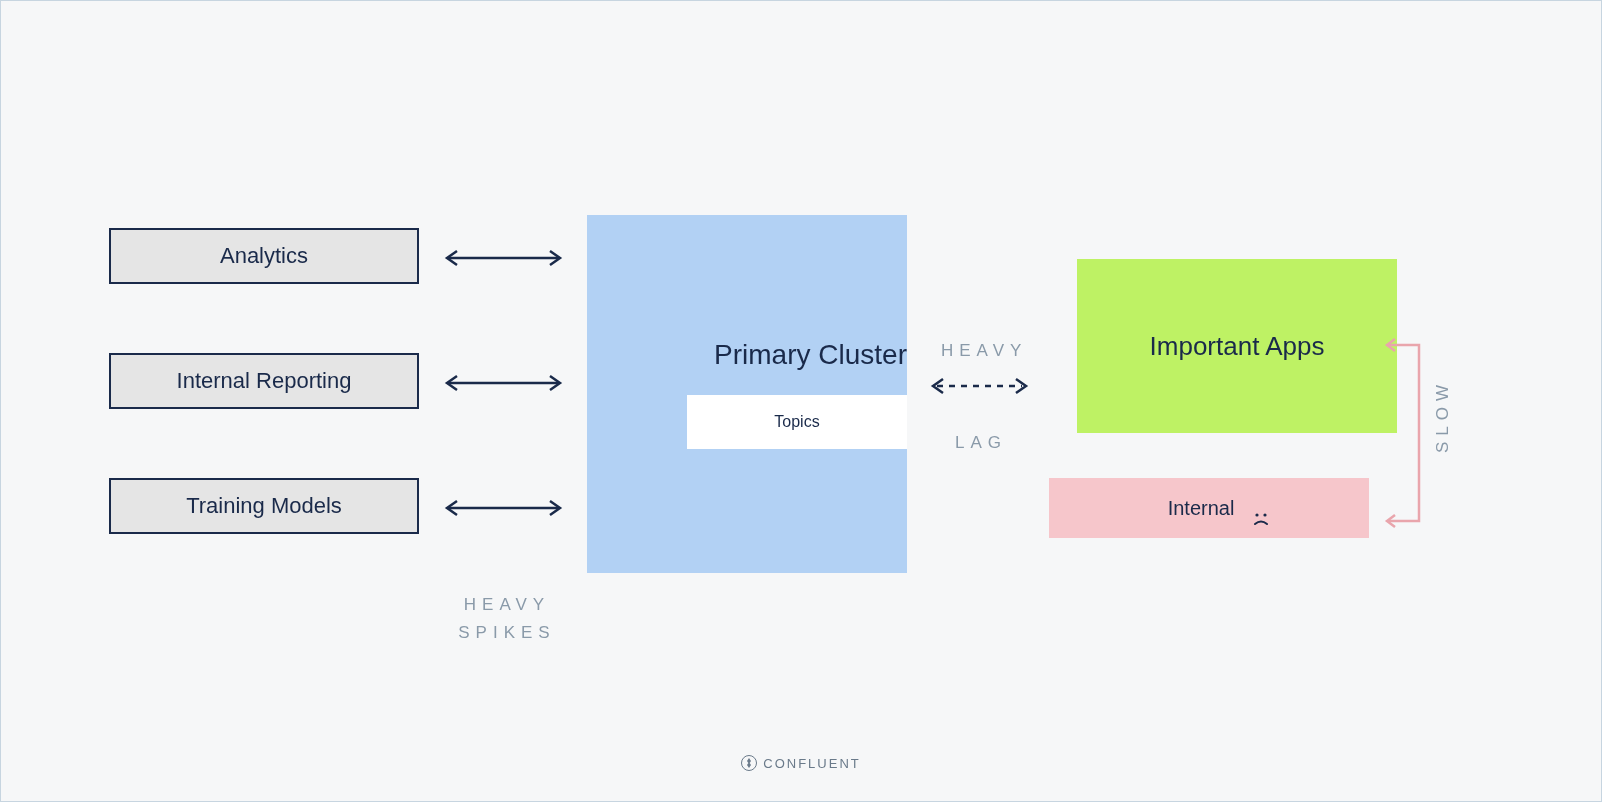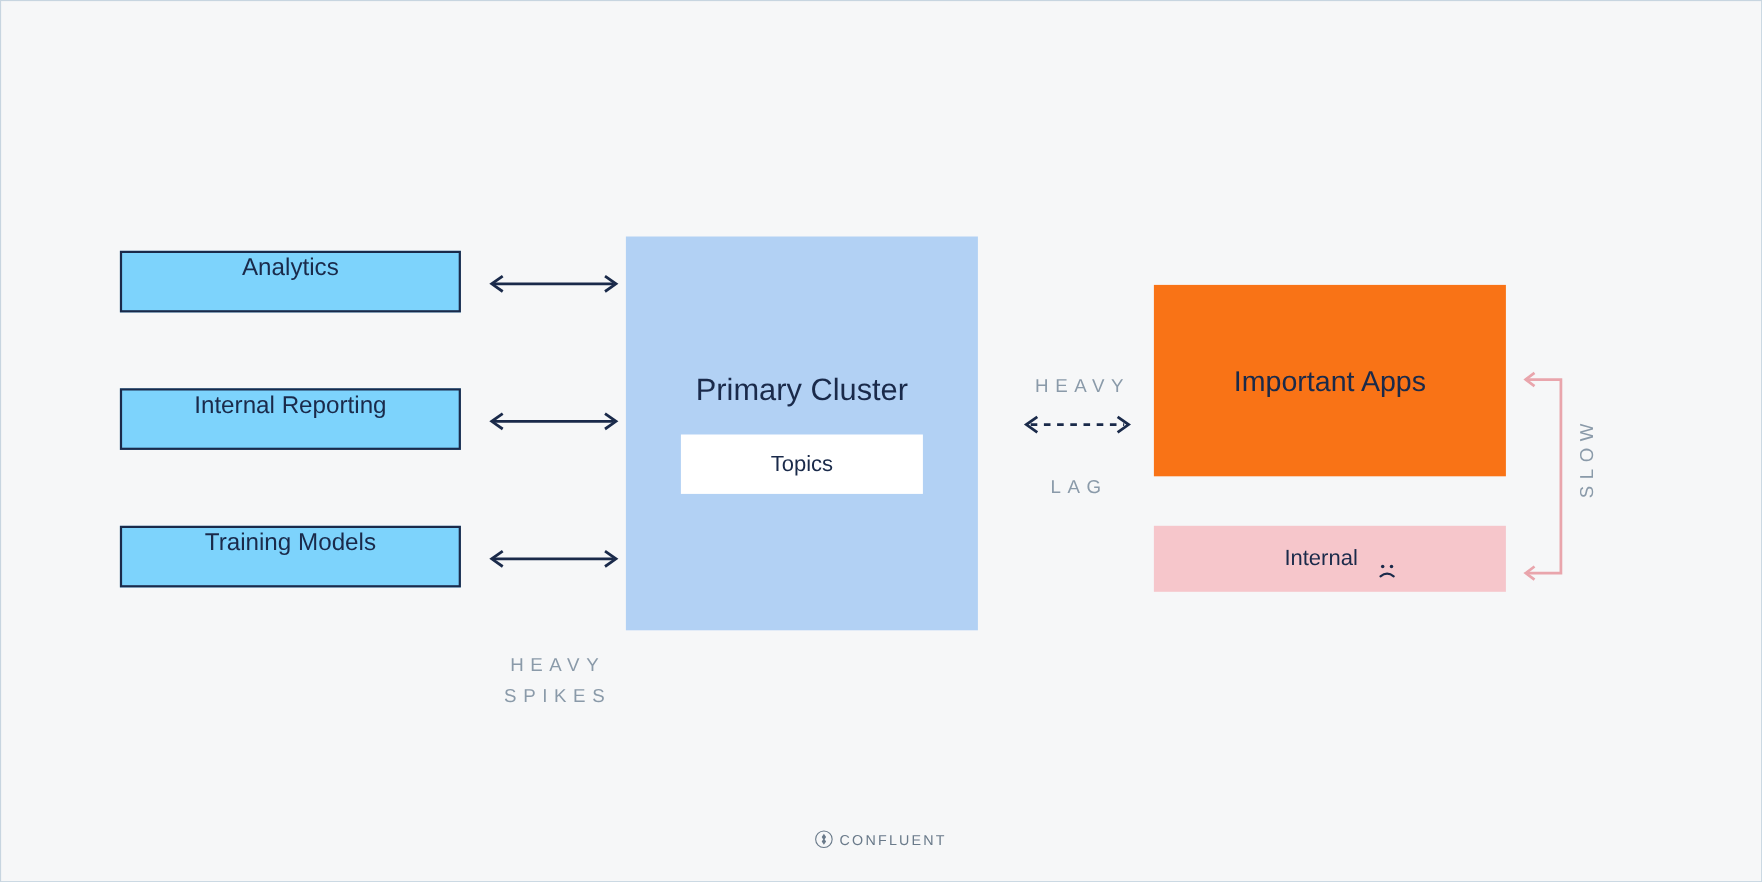--- a/index.html
+++ b/index.html
@@ -14,63 +14,64 @@
     }
     .canvas {
       position: absolute;
       inset: 0;
     }
     .left-box {
       position: absolute;
       width: 310px;
       height: 56px;
       border: 2.5px solid #1a2a4a;
-      background: #7dd3fc;
-      display: flex;
+      background: #e5e5e5;
+      display: flex;
+      align-items: center;
       justify-content: center;
       font-size: 22px;
       color: #1a2a4a;
       font-weight: 500;
     }
     .cluster {
       position: absolute;
-      left: 568px;
+      left: 586px;
       top: 214px;
       width: 320px;
       height: 358px;
       background: #b2d1f4;
       display: flex;
       flex-direction: column;
-      align-items: center;
+      align-items: flex-end;
       padding-top: 124px;
     }
     .cluster-title {
       font-size: 28px;
       color: #1a2a4a;
       font-weight: 500;
       margin-bottom: 24px;
     }
     .topics-box {
       background: #fff;
       width: 220px;
       height: 54px;
       display: flex;
       align-items: center;
       justify-content: center;
-      font-size: 20px;
+      font-size: 16px;
       color: #1a2a4a;
       font-weight: 500;
     }
     .important-apps {
       position: absolute;
-      left: 1048px;
+      left: 1076px;
       top: 258px;
       width: 320px;
       height: 174px;
-      background: #f97316;
+      background: #bef264;
       display: flex;
       align-items: center;
       justify-content: center;
       font-size: 26px;
       color: #1a2a4a;
       font-weight: 500;
     }
     .customers {
       position: absolute;
       left: 1048px;

